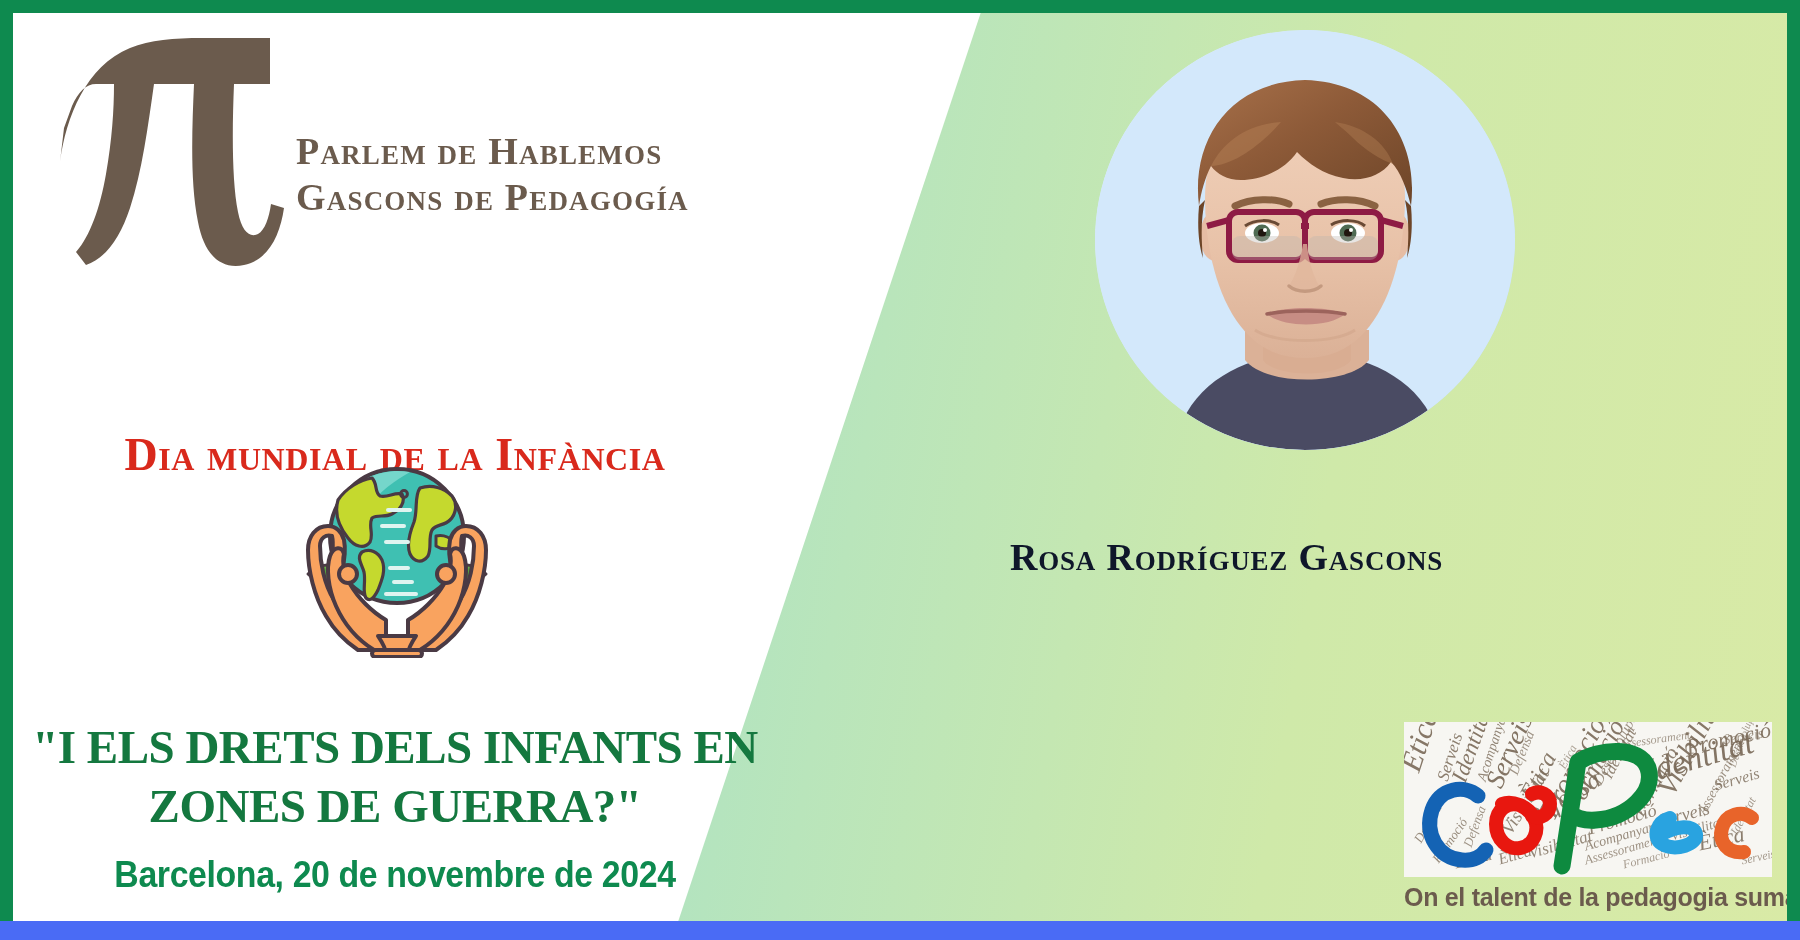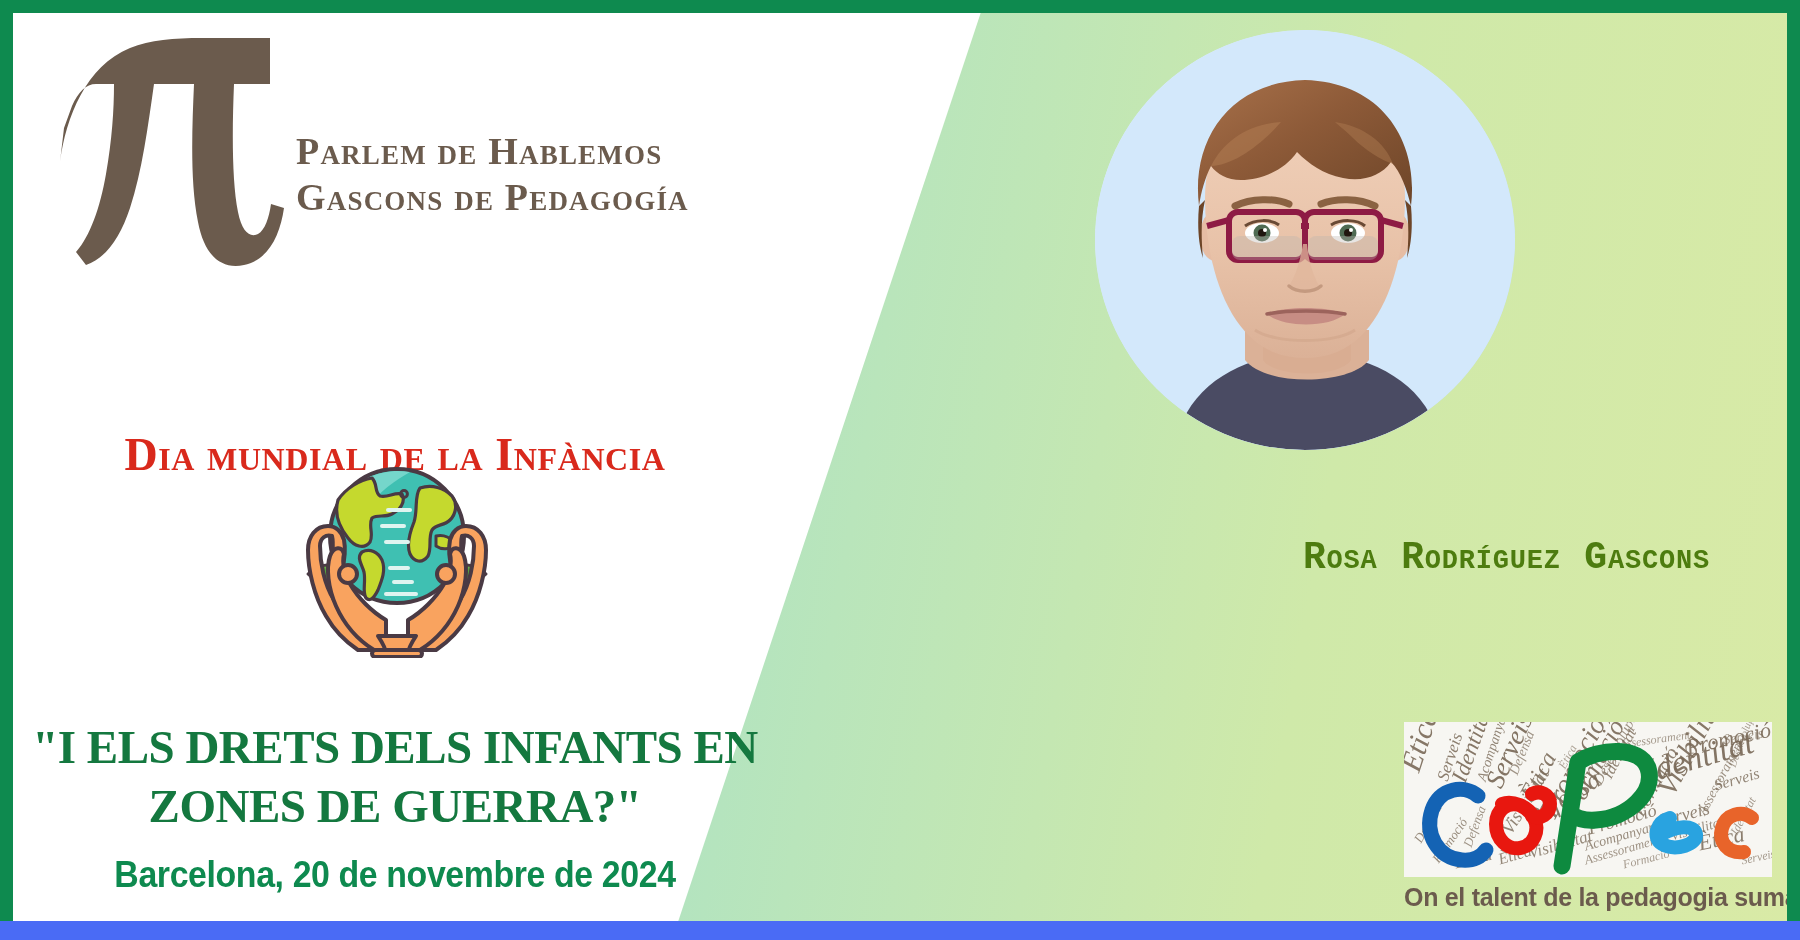--- a/index.html
+++ b/index.html
@@ -148,23 +148,23 @@
     overflow: hidden;
     background: radial-gradient(circle at 35% 35%, #e4f0fc 0%, #d3e8fb 55%, #bfdcf8 100%);
     z-index: 14;
   }
   .portrait svg { display: block; }
 
   .speaker {
     position: absolute;
     left: 1010px; top: 535px;
     width: 700px;
-    text-align: right;
-    color: #4d7c0f;
-    font-family: Liberation Mono, monospace;
+    text-align: left;
+    color: #0f172a;
+    font-family: Liberation Serif, serif;
     font-variant: small-caps;
     font-weight: bold;
     font-size: 36px;
     line-height: 1.21;
     letter-spacing: 0.8px;
     z-index: 14;
   }
   .speaker .nm { font-size: 38px; }
 
   

